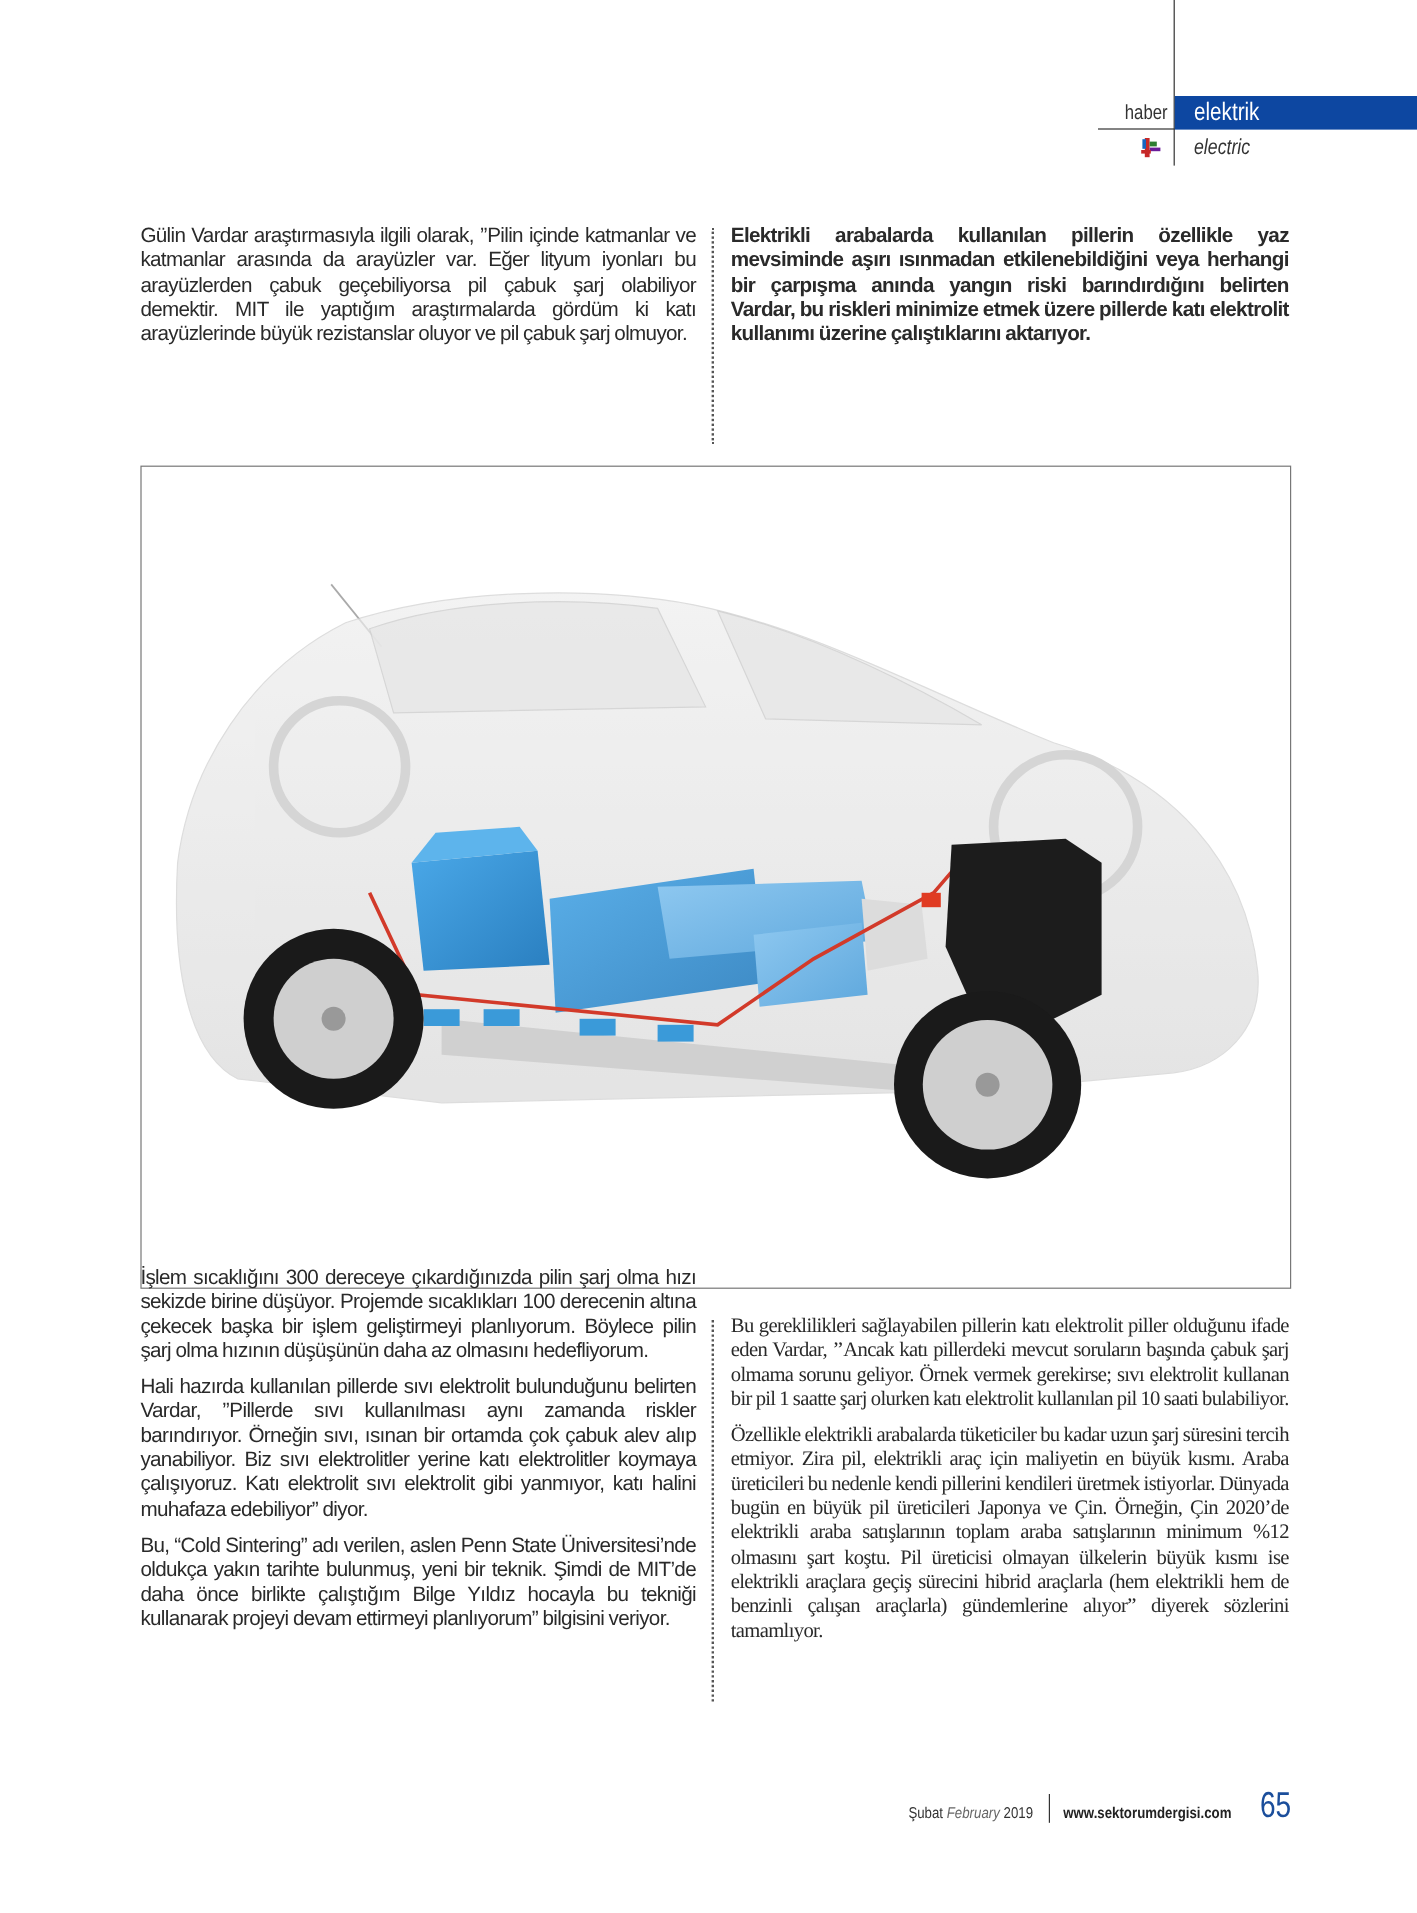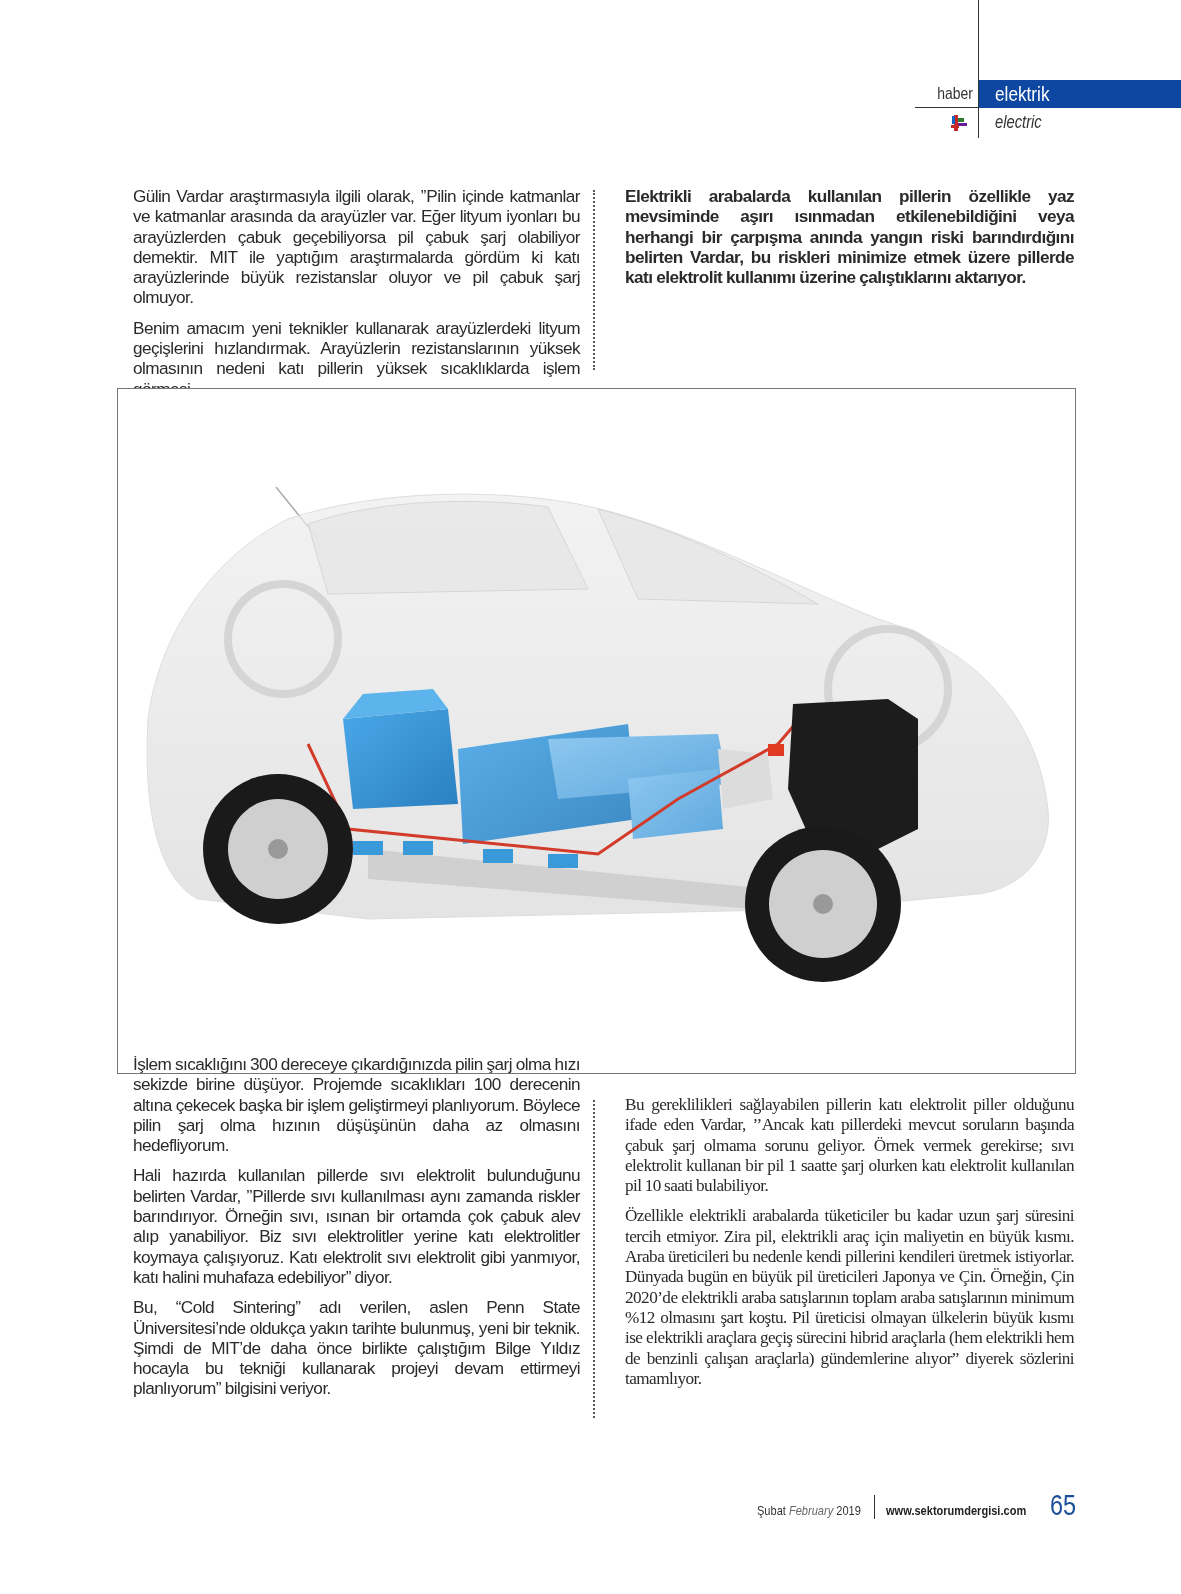--- a/index.html
+++ b/index.html
@@ -15,21 +15,21 @@
   .bluebar { position: absolute; left: 979px; top: 80px; width: 202px; height: 28px; background: #0d47a1; }
   .elektrik { position: absolute; left: 995px; top: 82px; font-size: 21px; color: #ffffff;
               transform: scaleX(0.82); transform-origin: left center; }
   .electric { position: absolute; left: 995px; top: 112px; font-size: 18px; color: #333; font-style: italic;
               transform: scaleX(0.82); transform-origin: left center; }
   .logo { position: absolute; left: 950px; top: 113px; width: 18px; height: 20px; }
 
   
   .col { position: absolute; font-size: 17.2px; line-height: 20.3px; text-align: justify; color: #2a2a2a;
          letter-spacing: -0.55px; word-spacing: -0.5px; }
-  .col p { margin: 0 0 10px 16px; }
+  .col p { margin: 0 0 10px 0; }
   .col-tl { left: 117px; top: 186px; width: 463px; }
   .col-tr { left: 609px; top: 186px; width: 465px; font-weight: bold; }
   .col-bl { left: 117px; top: 1054px; width: 463px; }
   .col-br { left: 609px; top: 1095px; width: 465px; font-family: Liberation Serif, serif; }
   .sep { position: absolute; left: 593px; width: 0; border-left: 2px dotted #555; }
   .sep-top { top: 190px; height: 180px; }
   .sep-bot { top: 1100px; height: 318px; }
 
   
   .imgbox { position: absolute; left: 117px; top: 388px; width: 957px; height: 684px;
@@ -58,21 +58,20 @@
 <svg class="logo" viewBox="0 0 18 20">
   <rect x="4" y="2" width="4" height="16" fill="#c62828"></rect>
   <rect x="2" y="3" width="3" height="8" fill="#1565c0"></rect>
   <rect x="8" y="5" width="6" height="4" fill="#2e7d32"></rect>
   <rect x="8" y="10" width="9" height="3" fill="#6a1b9a"></rect>
   <rect x="1" y="12" width="8" height="3" fill="#c62828"></rect>
 </svg>
 
 <div class="col col-tl">
   <p>Gülin Vardar araştırmasıyla ilgili olarak, ’’Pilin içinde katmanlar ve katmanlar arasında da arayüzler var. Eğer lityum iyonları bu arayüzlerden çabuk geçebiliyorsa pil çabuk şarj olabiliyor demektir. MIT ile yaptığım araştırmalarda gördüm ki katı arayüzlerinde büyük rezistanslar oluyor ve pil çabuk şarj olmuyor.</p>
-  <p>Benim amacım yeni teknikler kullanarak arayüzlerdeki lityum geçişlerini hızlandırmak. Arayüzlerin rezistanslarının yüksek olmasının nedeni katı pillerin yüksek sıcaklıklarda işlem görmesi.</p>
 </div>
 <div class="sep sep-top"></div>
 <div class="col col-tr">
   <p>Elektrikli arabalarda kullanılan pillerin özellikle yaz mevsiminde aşırı ısınmadan etkilenebildiğini veya herhangi bir çarpışma anında yangın riski barındırdığını belirten Vardar, bu riskleri minimize etmek üzere pillerde katı elektrolit kullanımı üzerine çalıştıklarını aktarıyor.</p>
 </div>
 
 <div class="imgbox">
   <svg width="957" height="684" viewBox="0 0 957 684">
     <defs>
       <linearGradient id="body" x1="0" y1="0" x2="0" y2="1">

